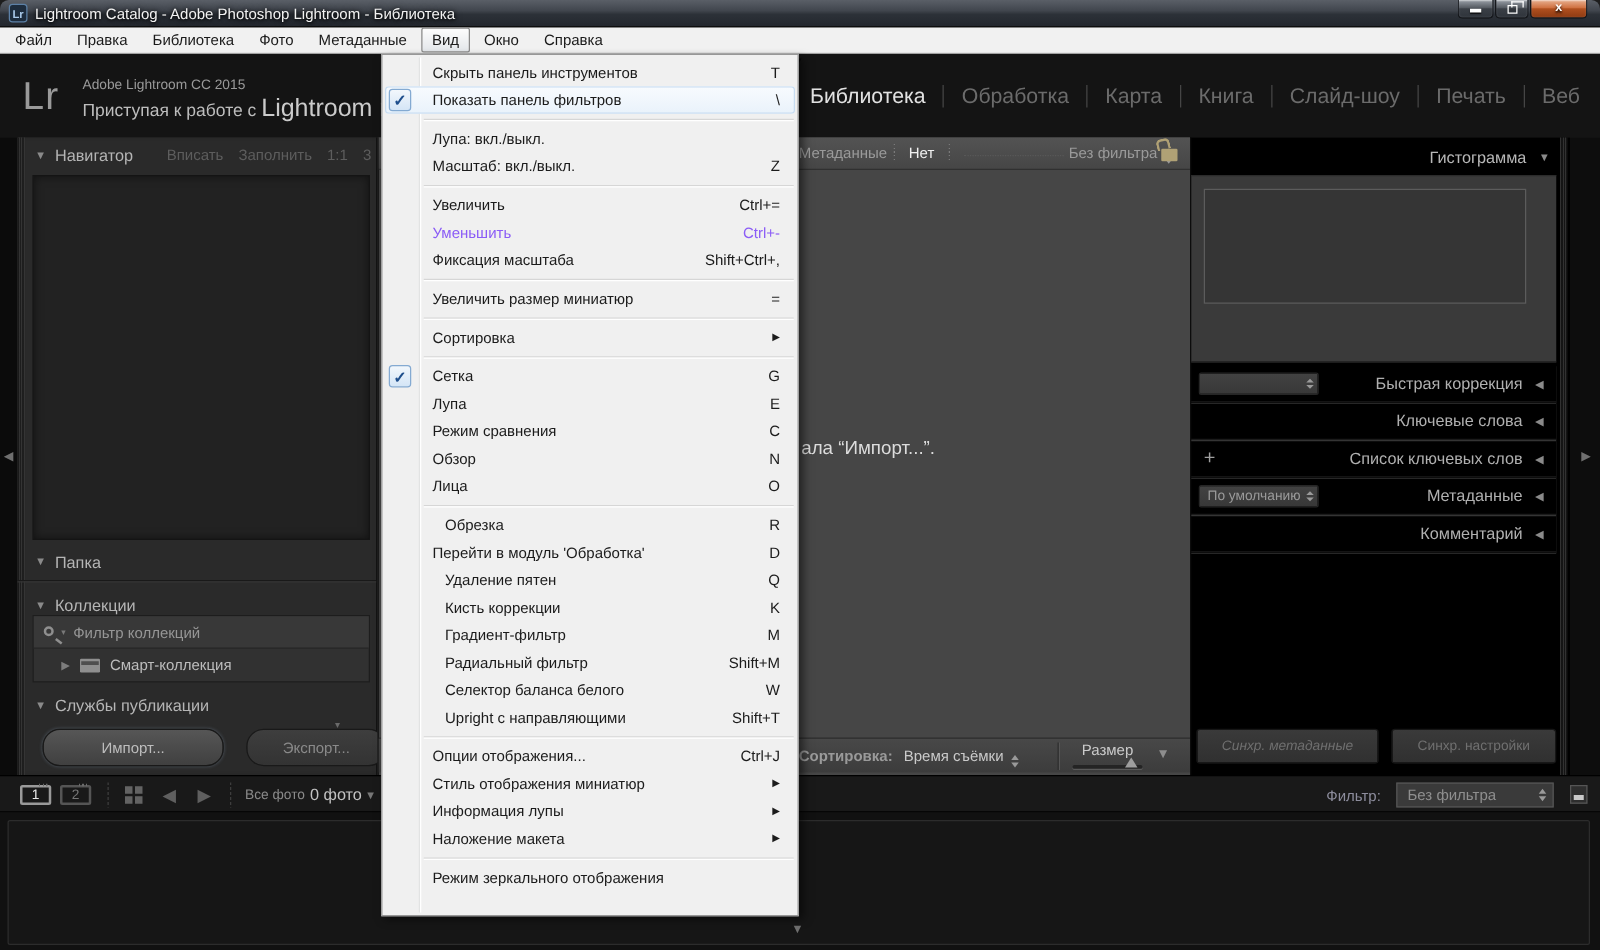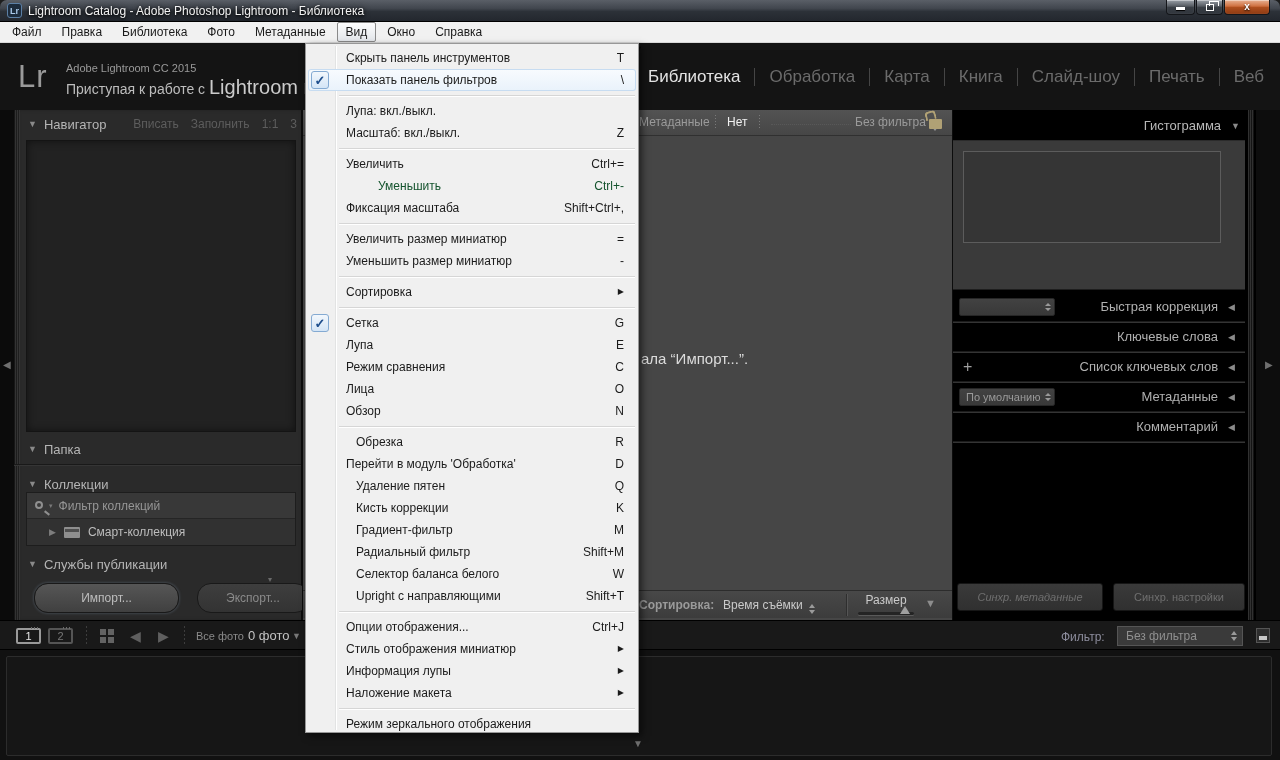--- a/index.html
+++ b/index.html
@@ -177,21 +177,21 @@
   
   .vmenu{position:absolute;left:305px;top:43px;width:334px;height:690px;background:#f0f0f0;
     border:1px solid #979797;box-shadow:3px 3px 7px rgba(0,0,0,.55);z-index:50;padding:3px 0;}
   .vmenu::before{content:"";position:absolute;left:29px;top:2px;bottom:2px;width:0;
     border-left:1px solid #e2e3e3;border-right:1px solid #fff;}
   .menu-item{position:relative;height:22px;line-height:22px;padding:0 14px 0 40px;font-size:12px;
     color:#1b1b1b;display:flex;justify-content:space-between;align-items:center;}
   .menu-item .mi-label{white-space:nowrap;}
   .menu-item .mi-short{color:#1b1b1b;white-space:nowrap;}
   .menu-item.indent{padding-left:50px;}
-  .menu-item.disabled .mi-label,.menu-item.disabled .mi-short{color:#14532d;margin-left:32px;}
+  .menu-item.disabled .mi-label,.menu-item.disabled .mi-short{color:#8b5cf6;}
   .menu-item.highlight{background:linear-gradient(#f8fbfe,#e9f2fb);
     box-shadow:inset 0 0 0 1px #c7dcf1;border-radius:3px;margin:0 2px;padding-right:12px;padding-left:38px;}
   .mi-check{position:absolute;left:5px;top:2px;width:18px;height:18px;border:1px solid #84aad2;
     border-radius:3px;background:linear-gradient(#f2f7fc,#d4e5f6);color:#1e4e8c;font-weight:bold;
     font-size:13px;line-height:17px;text-align:center;}
   .menu-item.highlight .mi-check{left:3px;}
   .mi-arrow{color:#1b1b1b;font-size:8px;}
   .menu-sep{position:relative;height:9px;}
   .menu-sep::after{content:"";position:absolute;left:33px;right:3px;top:4px;
     border-top:1px solid #d6d6d6;border-bottom:1px solid #fff;}
@@ -452,51 +452,47 @@
       </div>
       <div class="menu-item">
         <span class="mi-label">Фиксация масштаба</span>
         <span class="mi-short">Shift+Ctrl+,</span>
       </div>
       <div class="menu-sep"></div>
       <div class="menu-item">
         <span class="mi-label">Увеличить размер миниатюр</span>
         <span class="mi-short">=</span>
       </div>
-      <div class="menu-item">
-        <span class="mi-label">Уменьшить размер миниатюр</span>
-        <span class="mi-short">-</span>
-      </div>
       <div class="menu-sep"></div>
       <div class="menu-item">
         <span class="mi-label">Сортировка</span>
         <span class="mi-arrow">▶</span>
       </div>
       <div class="menu-sep"></div>
       <div class="menu-item">
         <span class="mi-check">✓</span>
         <span class="mi-label">Сетка</span>
         <span class="mi-short">G</span>
       </div>
       <div class="menu-item">
         <span class="mi-label">Лупа</span>
         <span class="mi-short">E</span>
       </div>
       <div class="menu-item">
         <span class="mi-label">Режим сравнения</span>
         <span class="mi-short">C</span>
       </div>
       <div class="menu-item">
+        <span class="mi-label">Обзор</span>
+        <span class="mi-short">N</span>
+      </div>
+      <div class="menu-item">
         <span class="mi-label">Лица</span>
         <span class="mi-short">O</span>
       </div>
-      <div class="menu-item">
-        <span class="mi-label">Обзор</span>
-        <span class="mi-short">N</span>
-      </div>
       <div class="menu-sep"></div>
       <div class="menu-item indent">
         <span class="mi-label">Обрезка</span>
         <span class="mi-short">R</span>
       </div>
       <div class="menu-item">
         <span class="mi-label">Перейти в модуль 'Обработка'</span>
         <span class="mi-short">D</span>
       </div>
       <div class="menu-item indent">

